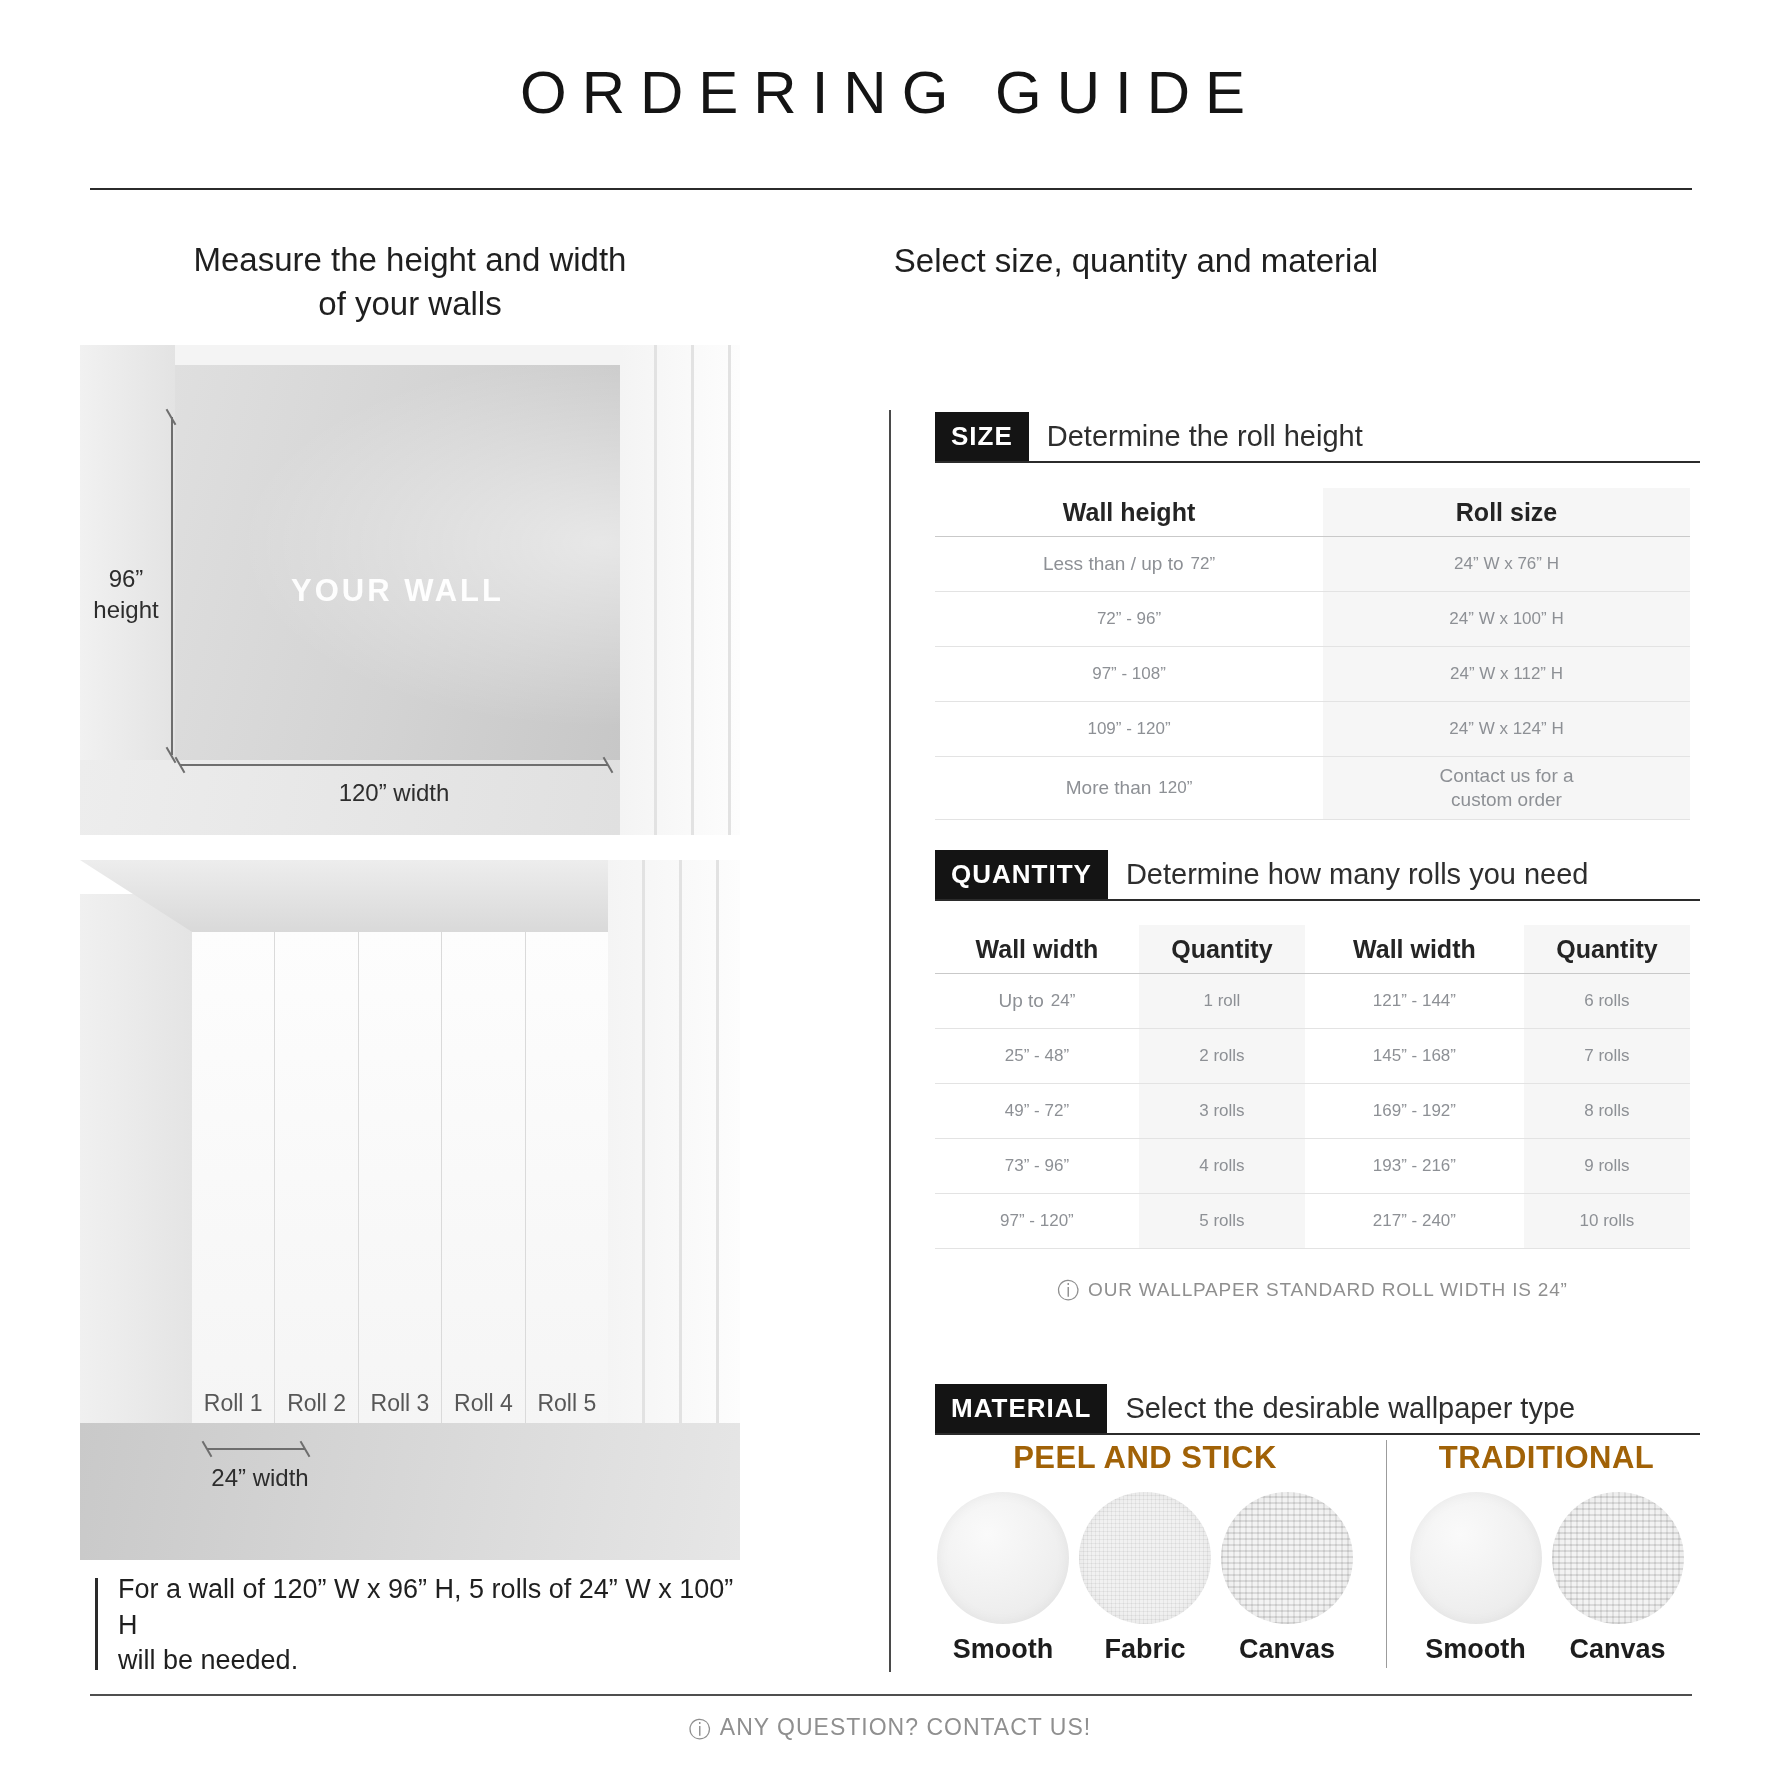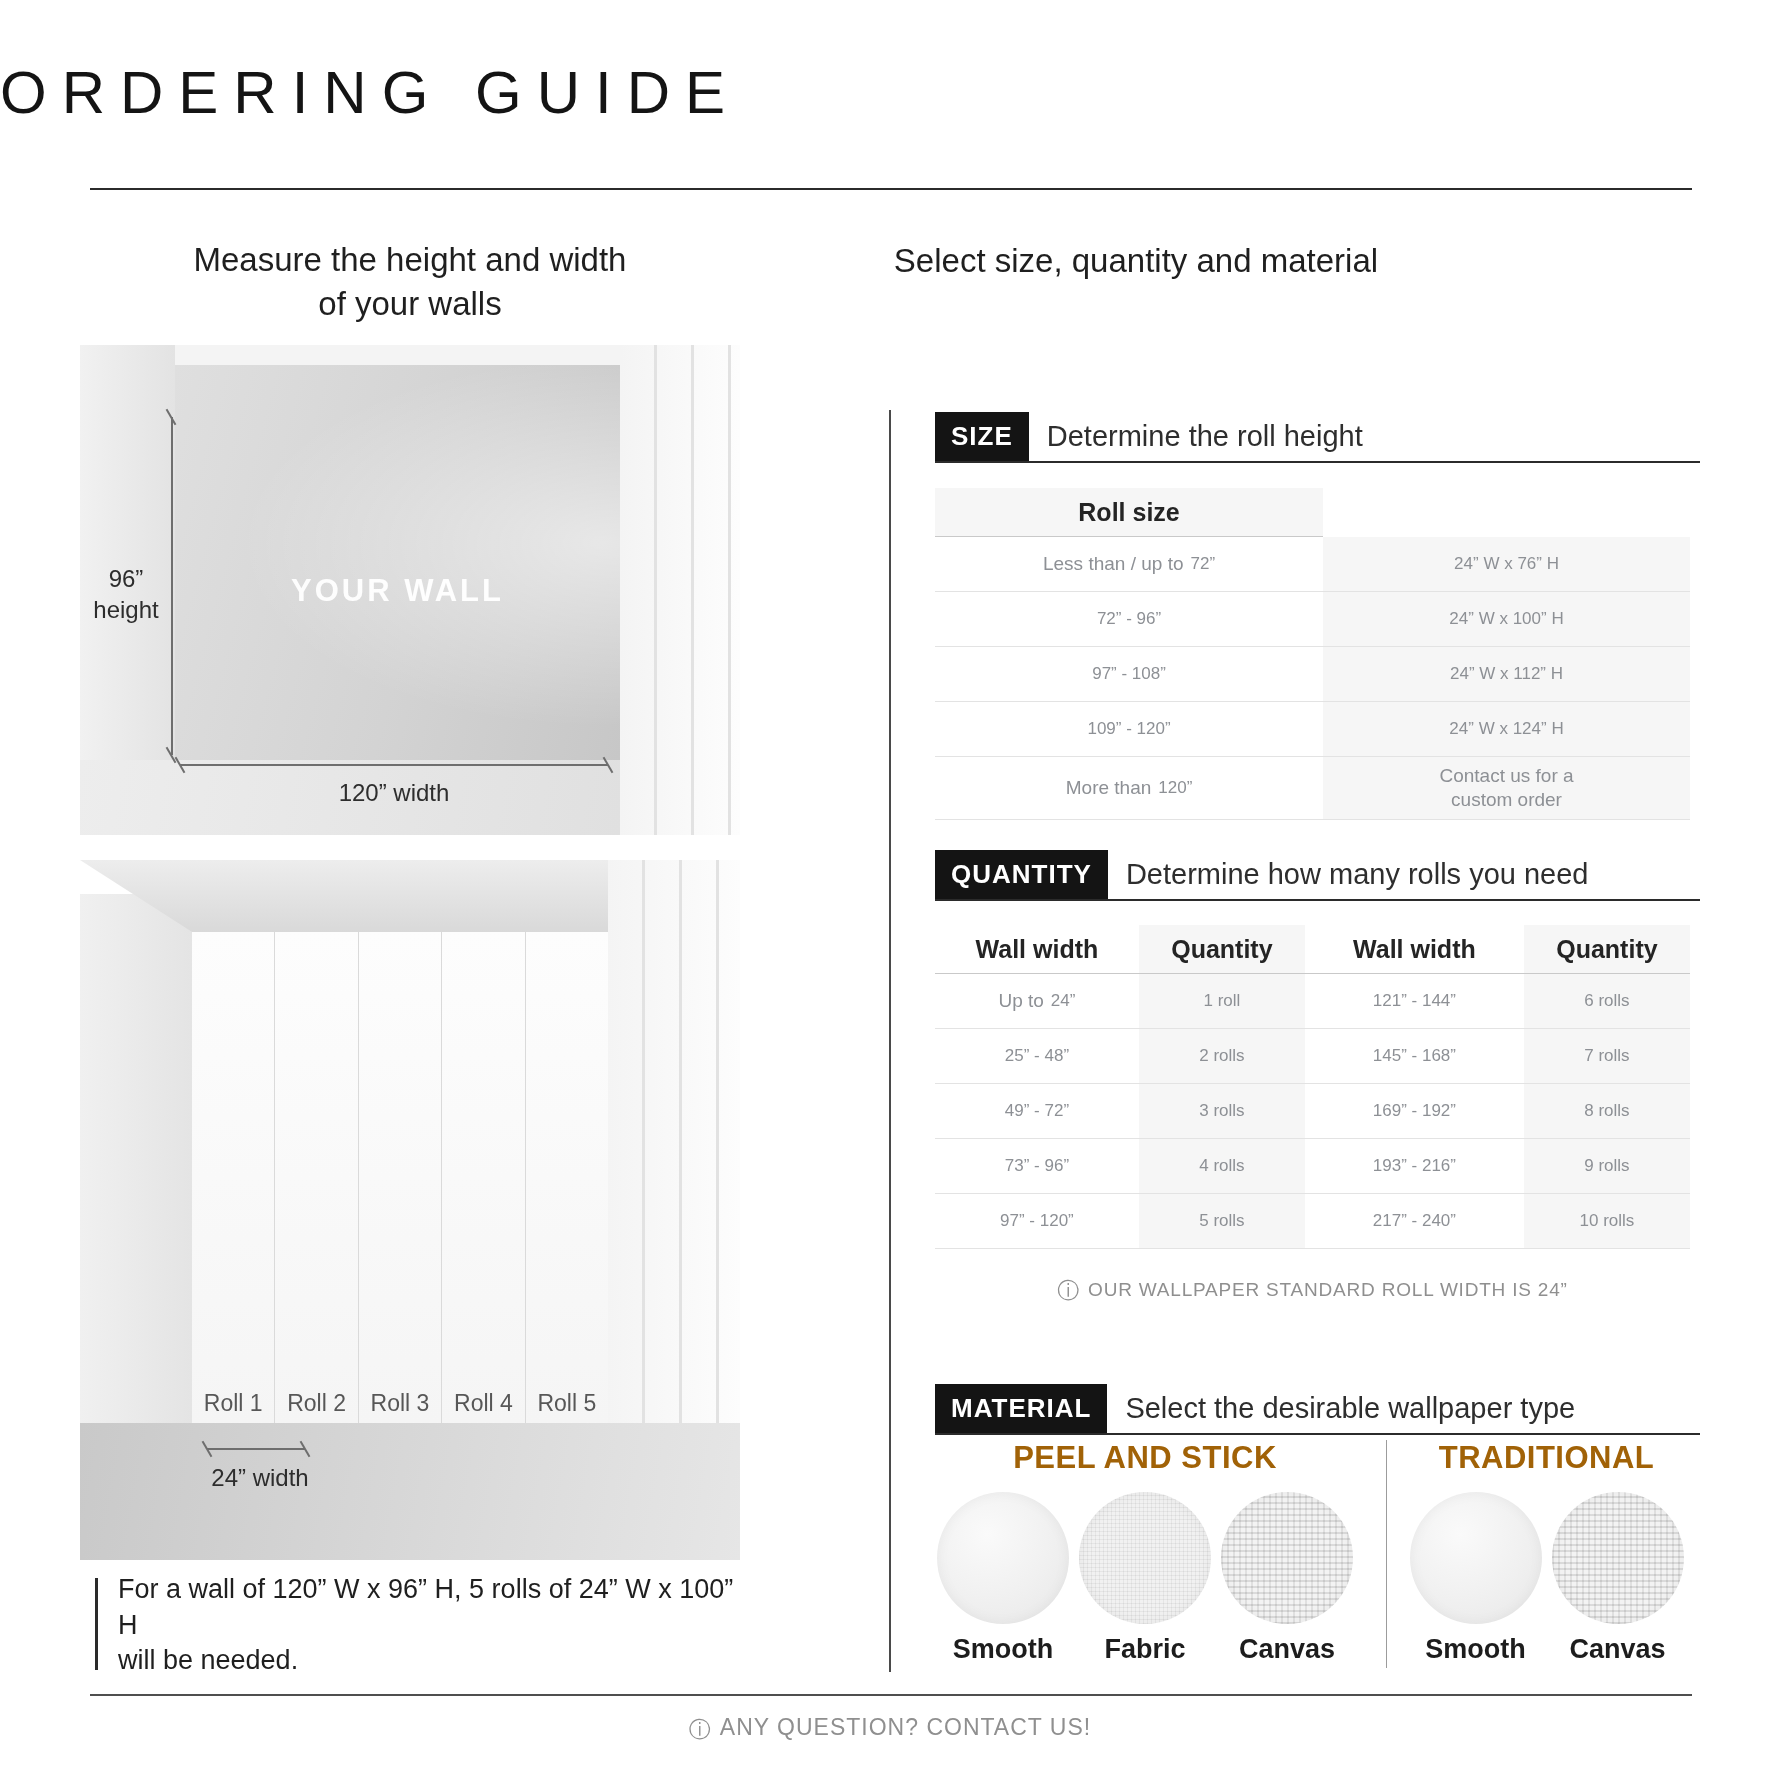--- a/index.html
+++ b/index.html
@@ -3,21 +3,21 @@
 <meta charset="utf-8">
 <style>
   html,body { margin:0; padding:0; background:#fff; }
   .canvas {
     position:relative; width:1780px; height:1780px; background:#ffffff;
     font-family:"Liberation Sans", sans-serif; color:#1f1f1f; overflow:hidden;
   }
   
   .page-title {
     position:absolute; top:58px; left:0; width:100%;
-    font-size:60px; letter-spacing:15px; color:#141414;
+    text-align:center; font-size:60px; letter-spacing:15px; color:#141414;
   }
   .top-rule { position:absolute; left:90px; top:188px; width:1602px; height:2px; background:#2b2b2b; }
 
   
   .left-heading {
     position:absolute; left:80px; top:238px; width:660px; text-align:center;
     font-size:33px; line-height:1.32; color:#1f1f1f;
   }
   .right-heading {
     position:absolute; left:786px; top:242px; width:700px; text-align:center;
@@ -206,20 +206,23 @@
     </div>
   </div>
 
   <div class="sec-header size">
     <div class="badge">SIZE</div>
     <div class="sec-title">Determine the roll height</div>
   </div>
 
   <div class="gtable size-table">
     <div class="grow hrow">
+      <div class="cell">
+          <span class="th">Wall height</span>
+        </div>
       <div class="cell shade">
           <span class="th">Roll size</span>
         </div>
     </div>
     <div class="grow">
       <div class="cell">
           <span class="pre">Less than / up to</span>
           <span class="val">72”</span>
         </div>
       <div class="cell shade">

